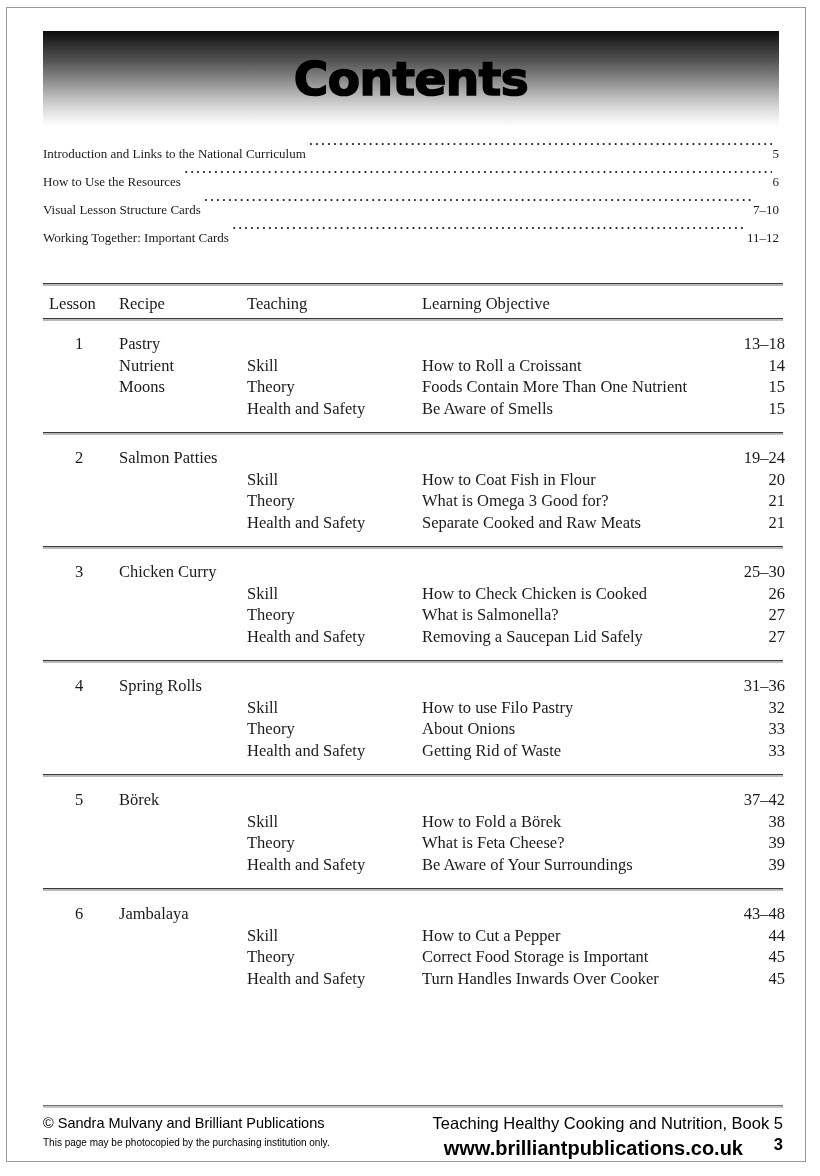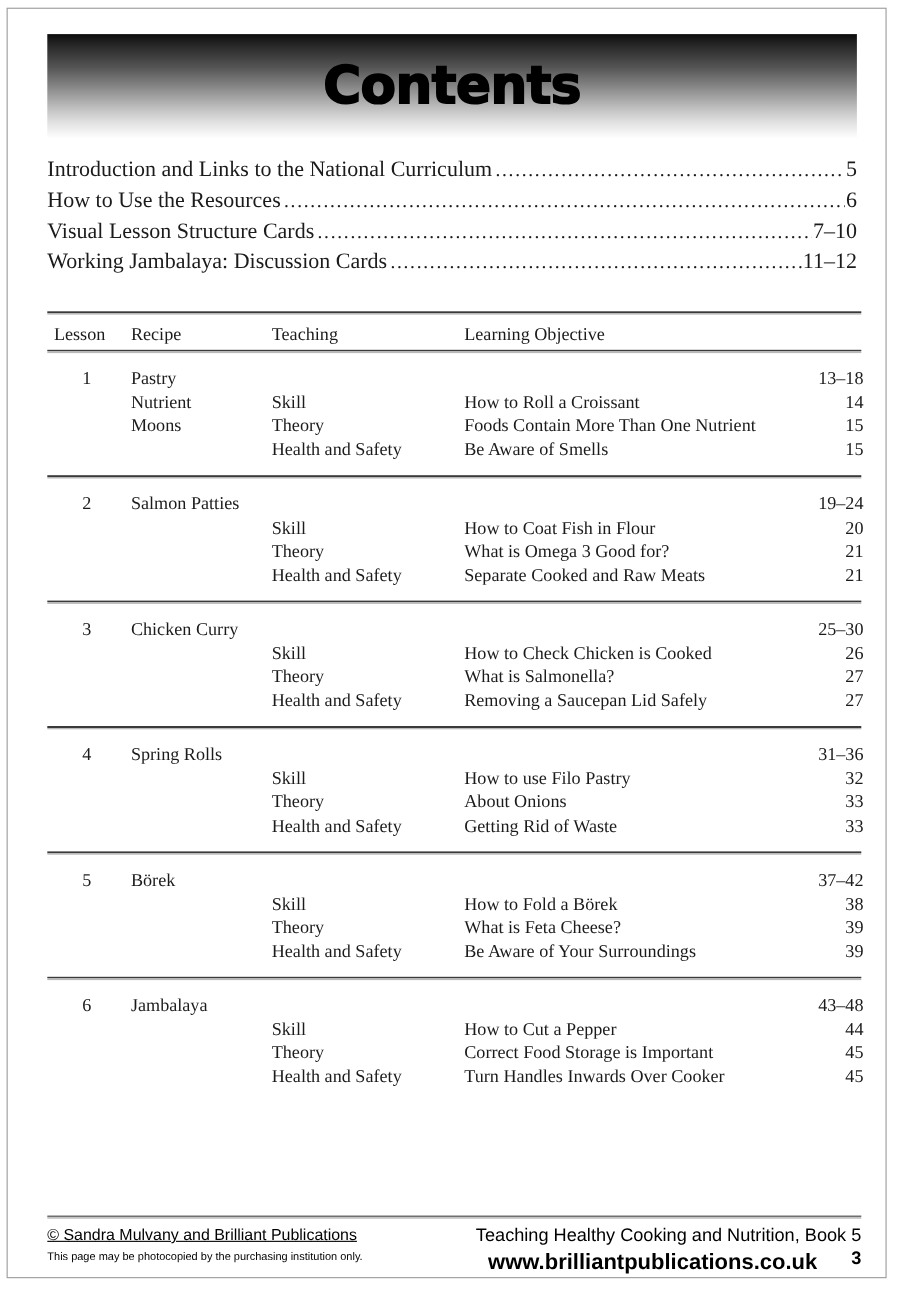--- a/index.html
+++ b/index.html
@@ -59,22 +59,22 @@
 
   
   #toc {
     position: absolute;
     left: 36px;
     top: 132px;
     width: 736px;
   }
   .toc-row {
     display: flex;
-    align-items: flex-end;
-    font-size: 20px;
+    align-items: flex-start;
+    font-size: 13px;
     line-height: 28px;
     color: #1b1b1b;
     white-space: nowrap;
   }
   .toc-label { flex: 0 0 auto; }
   .toc-leader {
     flex: 1 1 auto;
     overflow: hidden;
     margin: 0 1px 0 3px;
     position: relative;
@@ -149,21 +149,21 @@
     width: 740px;
     background: linear-gradient(to bottom, #6f6f6f 0px, #6f6f6f 1.3px, #c3c3c3 1.3px, #c3c3c3 3px);
   }
   #footer-inner {
     position: relative;
     height: 48px;
     margin-top: 7px;
   }
   .f-left-1 {
     position: absolute; left: 0; top: 0;
-    font-size: 14.5px; color: #000; text-decoration: underline;
+    font-size: 14.5px; color: #000;
   }
   .f-left-2 {
     position: absolute; left: 0; top: 22px;
     font-size: 10px; color: #000;
   }
   .f-right-1 {
     position: absolute; right: 0; top: -1px;
     font-size: 16.5px; font-weight: normal; color: #000;
   }
   .f-right-2 {
@@ -194,21 +194,21 @@
         <span class="toc-label">How to Use the Resources</span>
         <span class="toc-leader"></span>
         <span class="toc-page">6</span>
       </div>
       <div class="toc-row">
         <span class="toc-label">Visual Lesson Structure Cards</span>
         <span class="toc-leader"></span>
         <span class="toc-page">7–10</span>
       </div>
       <div class="toc-row">
-        <span class="toc-label">Working Jambalaya: Discussion Cards</span>
+        <span class="toc-label">Working Together: Important Cards</span>
         <span class="toc-leader"></span>
         <span class="toc-page">11–12</span>
       </div>
     </div>
 
   <div id="lesson-table">
     <div class="rule"></div>
     <div class="thead">
       <div class="cell c-lesson">Lesson</div>
       <div class="cell c-recipe">Recipe</div>

